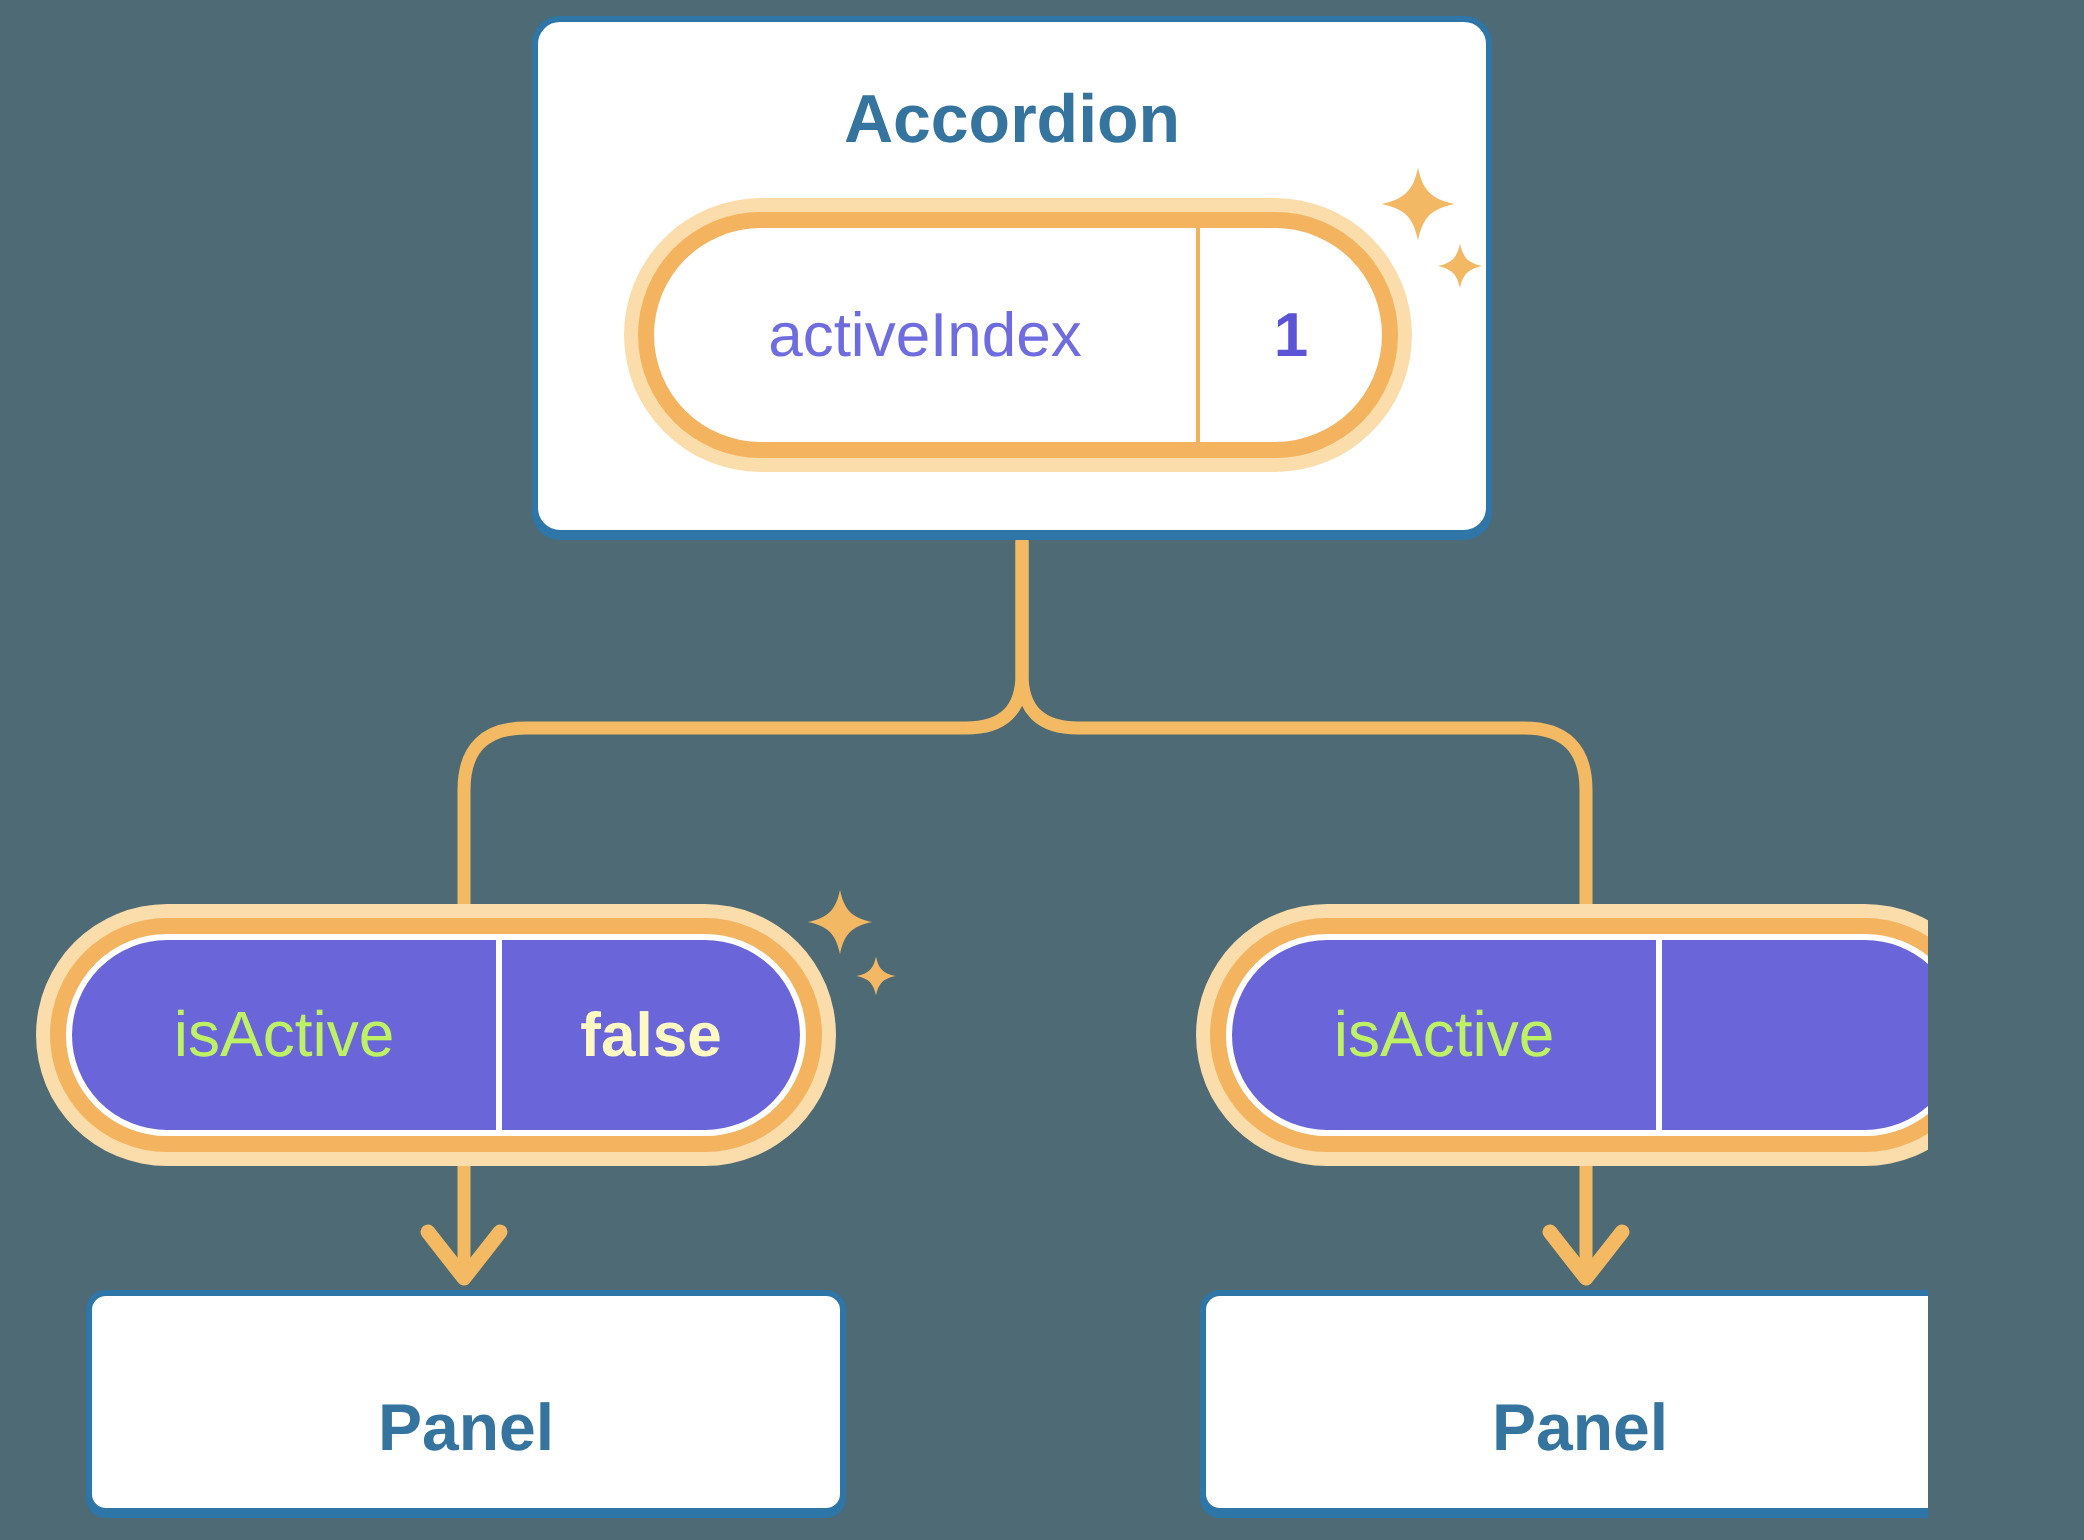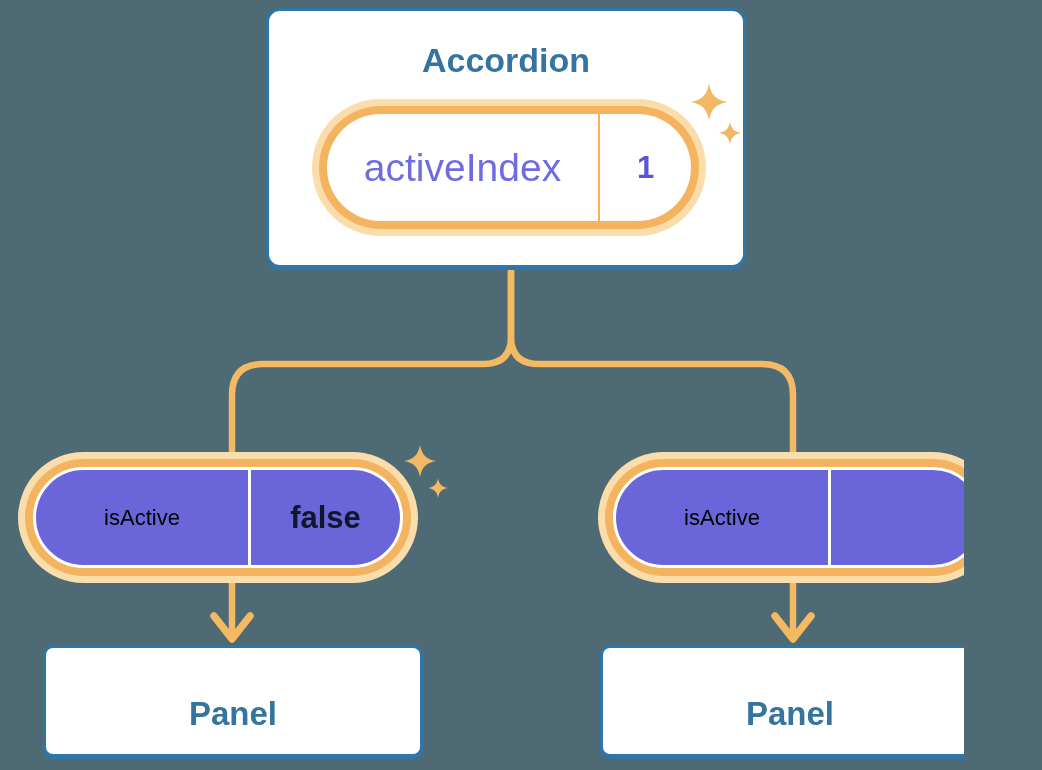--- a/index.html
+++ b/index.html
@@ -87,35 +87,35 @@
     align-items: center;
     justify-content: center;
   }
 
   
   .state-pill-top { left: 312px; top: 99px; width: 394px; height: 137px; }
   .pill-light { background: #ffffff; }
   .pill-light .pill-cell.label { flex: 0 0 271px; }
   .pill-light .pill-cell.value { flex: 1 1 auto; }
   .pill-light .pill-divider { width: 2px; background: #f2b25d; }
-  .pill-light .label-text { font-size: 39px; color: #6f6ce0; }
+  .pill-light .label-text { font-size: 31px; color: #6f6ce0; }
   .pill-light .value-text { font-size: 31px; font-weight: 700; color: #5b54d6; }
 
   
   .state-pill-left  { left: 18px;  top: 452px; width: 400px; height: 131px; }
   .state-pill-right { left: 598px; top: 452px; width: 400px; height: 131px; }
   .pill-purple {
     background: #6a66d9;
     border: 3px solid #ffffff;
   }
   .pill-purple .pill-cell.label { flex: 0 0 212px; }
   .pill-purple .pill-cell.value { flex: 1 1 auto; }
   .pill-purple .pill-divider { width: 3px; background: #ffffff; }
-  .pill-purple .label-text { font-size: 22px; color: #000000; }
-  .pill-purple .value-text { font-size: 31px; font-weight: 700; color: #0f172a; }
+  .pill-purple .label-text { font-size: 32px; color: #bef264; }
+  .pill-purple .value-text { font-size: 31px; font-weight: 700; color: #fef9c3; }
 </style>
 </head>
 <body>
 
 <div class="stage">
 
   <svg id="connector-layer" class="layer" viewBox="0 0 1042 770">
     <g fill="none" stroke="#f4b963" stroke-width="6.5" stroke-linecap="round" stroke-linejoin="round">
       <path d="M511 271 L511 337 Q511 364 483 364 L263 364 Q232 364 232 395 L232 638"></path>
       <path d="M511 271 L511 337 Q511 364 539 364 L762 364 Q793 364 793 395 L793 638"></path>

